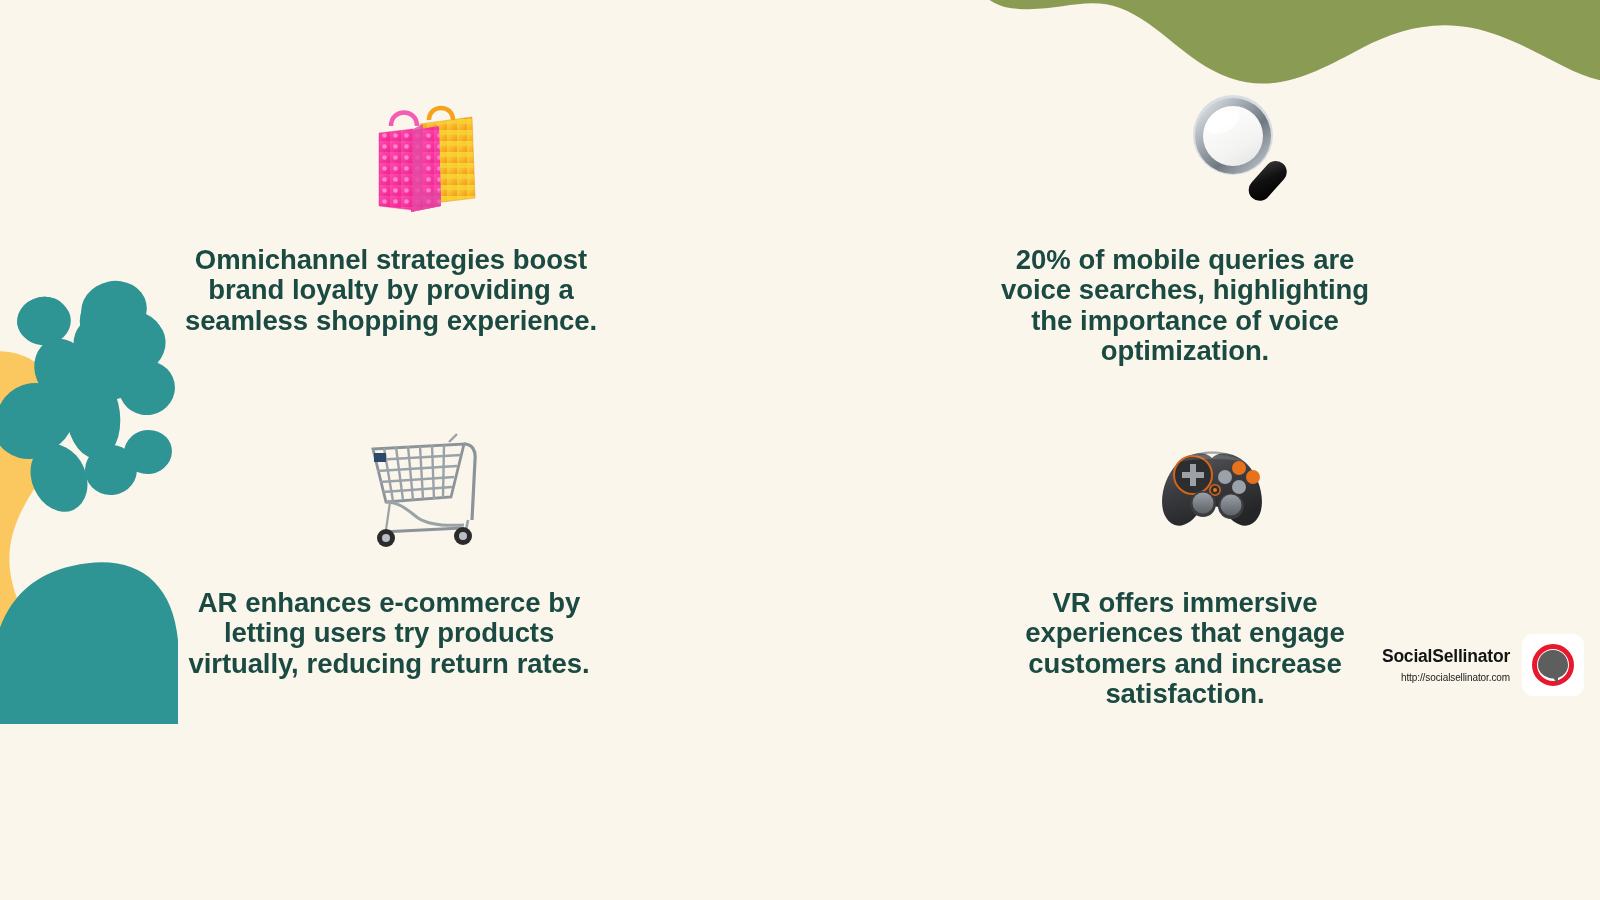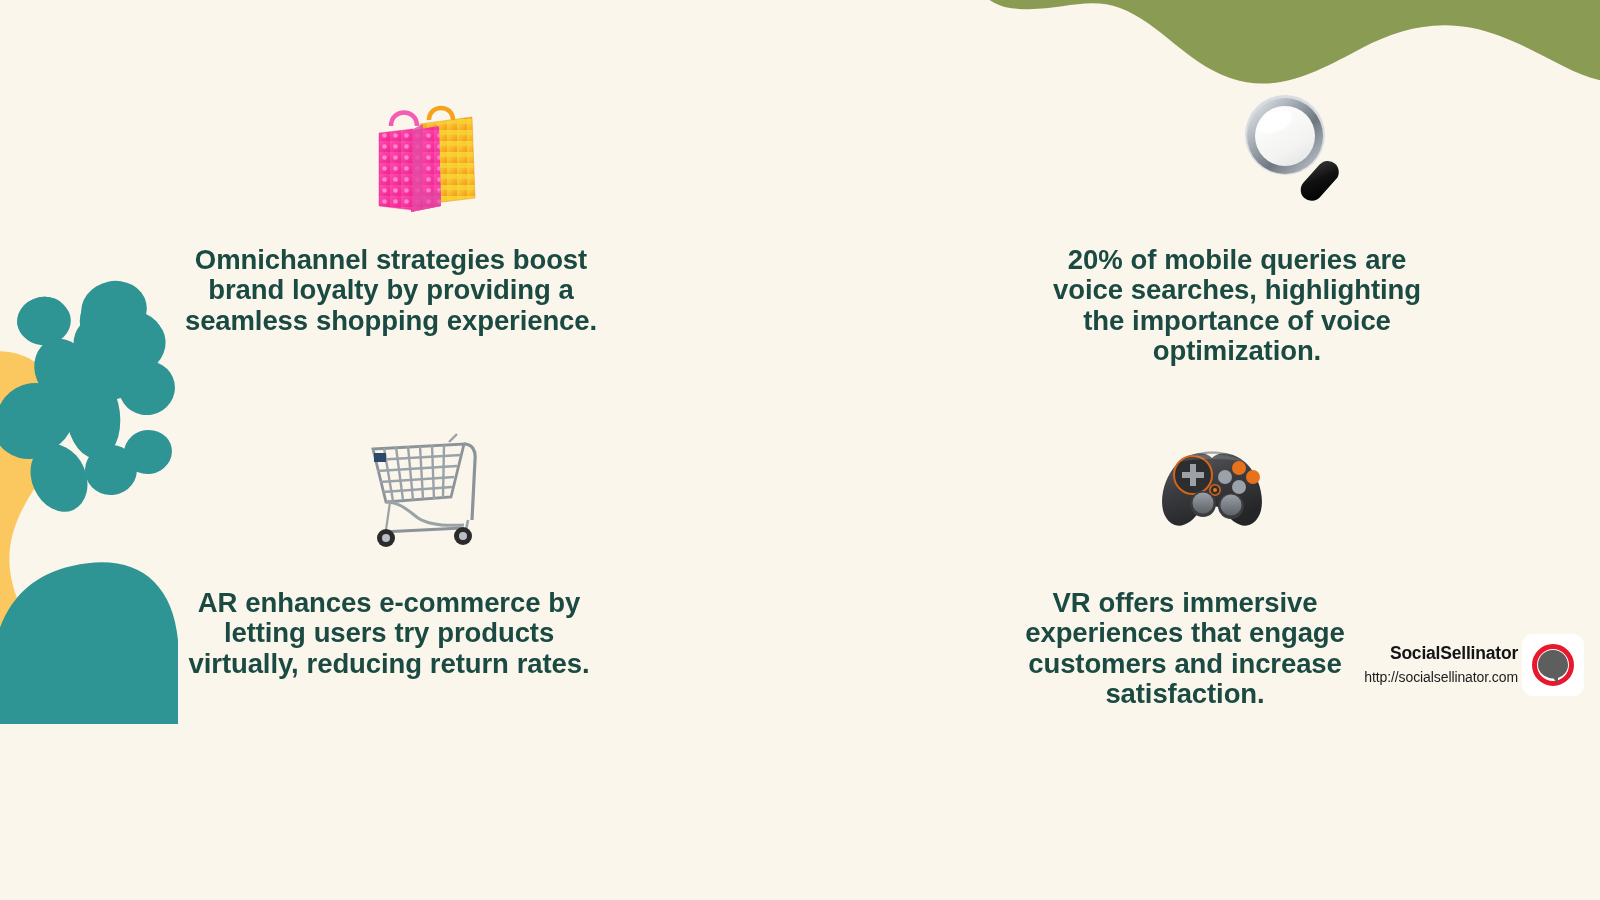--- a/index.html
+++ b/index.html
@@ -62,52 +62,52 @@
     text-align: center;
     letter-spacing: -0.1px;
     word-spacing: 0.4px;
   }
 
   
   #card-omnichannel { left: 176px; top: 86px;  width: 430px; }
   #card-omnichannel .card-icon { margin-left: 62px; }
   #card-omnichannel .card-text { margin-top: 29px; width: 430px; }
 
-  #card-voice { left: 1037px; top: 86px; width: 400px; }
+  #card-voice { left: 985px; top: 86px; width: 400px; }
   #card-voice .card-icon { margin-left: 113px; }
   #card-voice .card-text { margin-top: 29px; width: 400px; }
 
   #card-ar { left: 180px; top: 420px; width: 418px; }
   #card-ar .card-icon { margin-left: 64px; }
   #card-ar .card-text { margin-top: 38px; width: 418px; }
 
   #card-vr { left: 1000px; top: 420px; width: 370px; }
   #card-vr .card-icon { margin-left: 53px; }
   #card-vr .card-text { margin-top: 38px; width: 370px; }
 
   
   #branding {
     position: absolute;
     right: 16px;
     bottom: 28px;
     display: flex;
     align-items: center;
-    gap: 4px;
+    gap: 12px;
     z-index: 8;
   }
   .brand-text { text-align: right; }
   .brand-name {
     font-size: 17.5px;
     font-weight: bold;
     color: #141414;
     letter-spacing: -0.2px;
     line-height: 1.35;
   }
   .brand-url {
-    font-size: 14px;
+    font-size: 10px;
     color: #1b1b1b;
     letter-spacing: -0.1px;
     line-height: 1.4;
     margin-top: 2px;
   }
   .brand-logo {
     width: 62px;
     height: 62px;
     background: #ffffff;
     border-radius: 11px;

